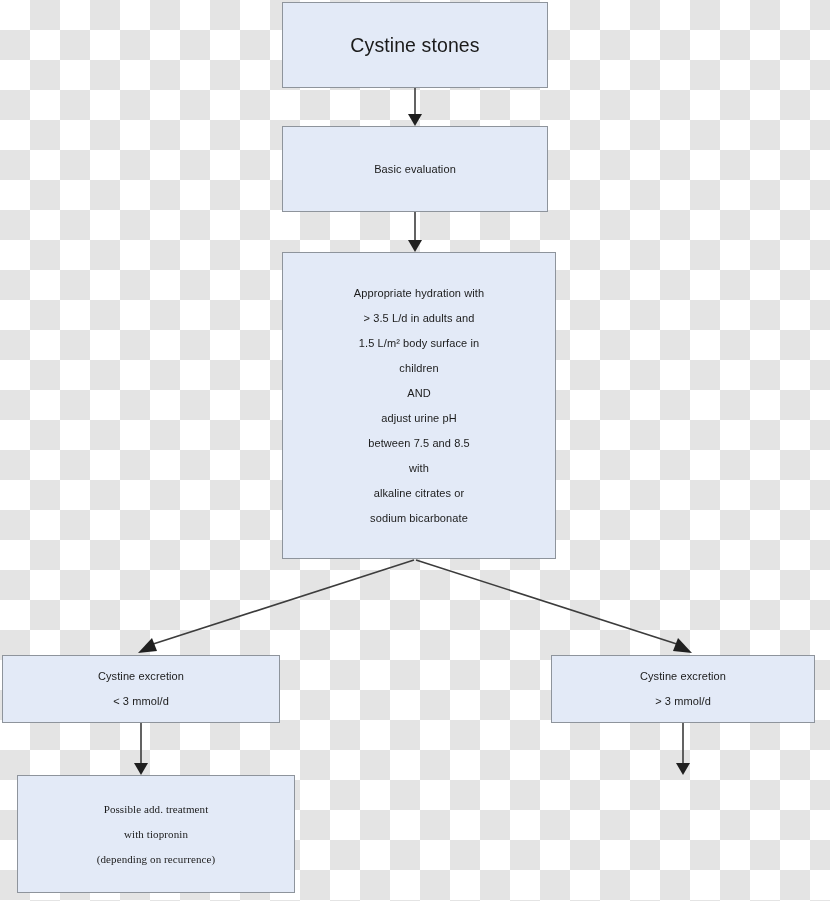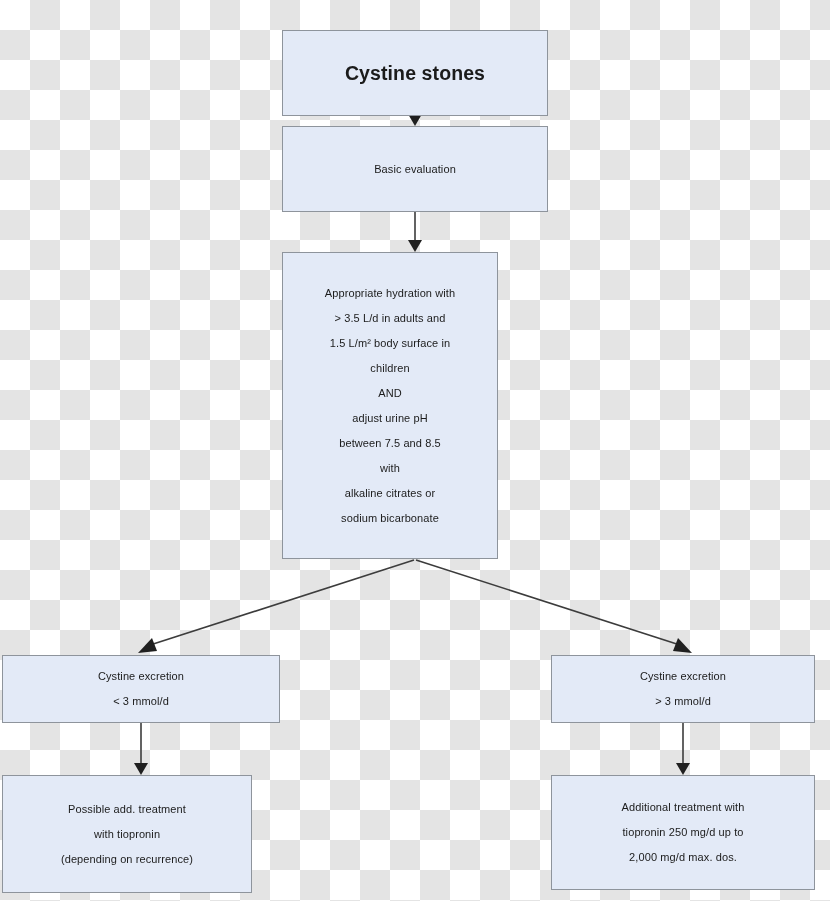--- a/index.html
+++ b/index.html
@@ -32,36 +32,35 @@
     display: flex;
     align-items: center;
     justify-content: center;
     text-align: center;
     color: #1b1b1b;
     font-size: 11px;
     line-height: 25px;
     letter-spacing: 0.1px;
   }
   .node.title {
-    font-weight: bold;
+    font-weight: normal;
     font-size: 19.5px;
-    margin-top: 28px;
   }
   .node .txt {
     width: 100%;
     padding: 0 6px;
     white-space: pre-line;
   }
   
   #node-cystine-stones { left: 282px; top: 2px;  width: 266px; height: 86px; }
   #node-basic-eval     { left: 282px; top: 126px; width: 266px; height: 86px; }
-  #node-hydration      { left: 282px; top: 252px; width: 216px; height: 307px; }
+  #node-hydration      { left: 282px; top: 252px; width: 274px; height: 307px; }
   #node-excretion-low  { left: 2px;   top: 655px; width: 278px; height: 68px; }
   #node-excretion-high { left: 551px; top: 655px; width: 264px; height: 68px; }
-  #node-tiopronin-opt  { left: 2px;   top: 775px; width: 250px; height: 118px; }
+  #node-tiopronin-opt  { left: 17px;   top: 775px; width: 278px; height: 118px; font-family: Liberation Serif, serif; }
   #node-tiopronin-add  { left: 551px; top: 775px; width: 264px; height: 115px; }
 
   svg.connectors {
     position: absolute;
     left: 0;
     top: 0;
     width: 830px;
     height: 901px;
     pointer-events: none;
   }
@@ -141,19 +140,14 @@
     <span class="txt">Cystine excretion
 &gt; 3 mmol/d</span>
   </div>
 
   <div class="node" id="node-tiopronin-opt">
     <span class="txt">Possible add. treatment
 with tiopronin
 (depending on recurrence)</span>
   </div>
 
-  <div class="node" id="node-tiopronin-add">
-    <span class="txt">Additional treatment with
-tiopronin 250 mg/d up to
-2,000 mg/d max. dos.</span>
-  </div>
 
 </div>
 
 </body></html>

